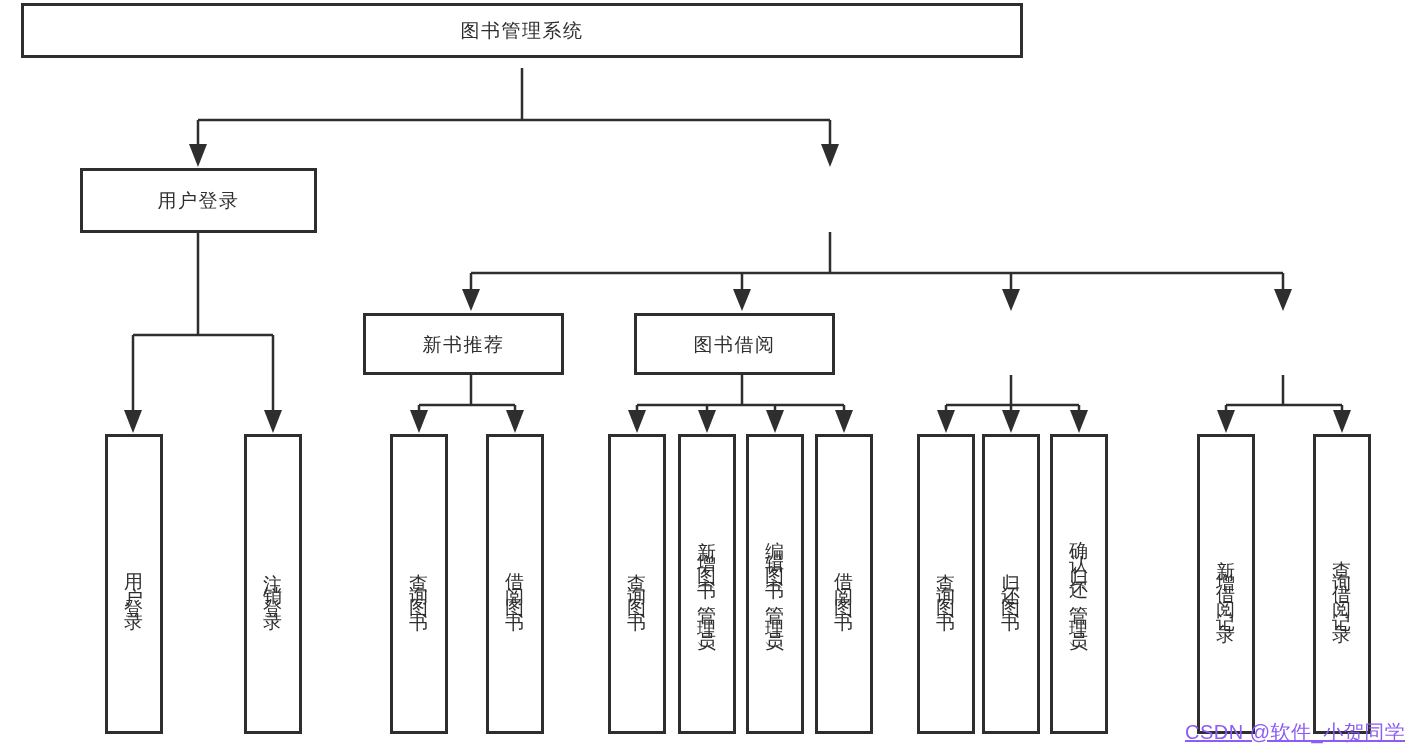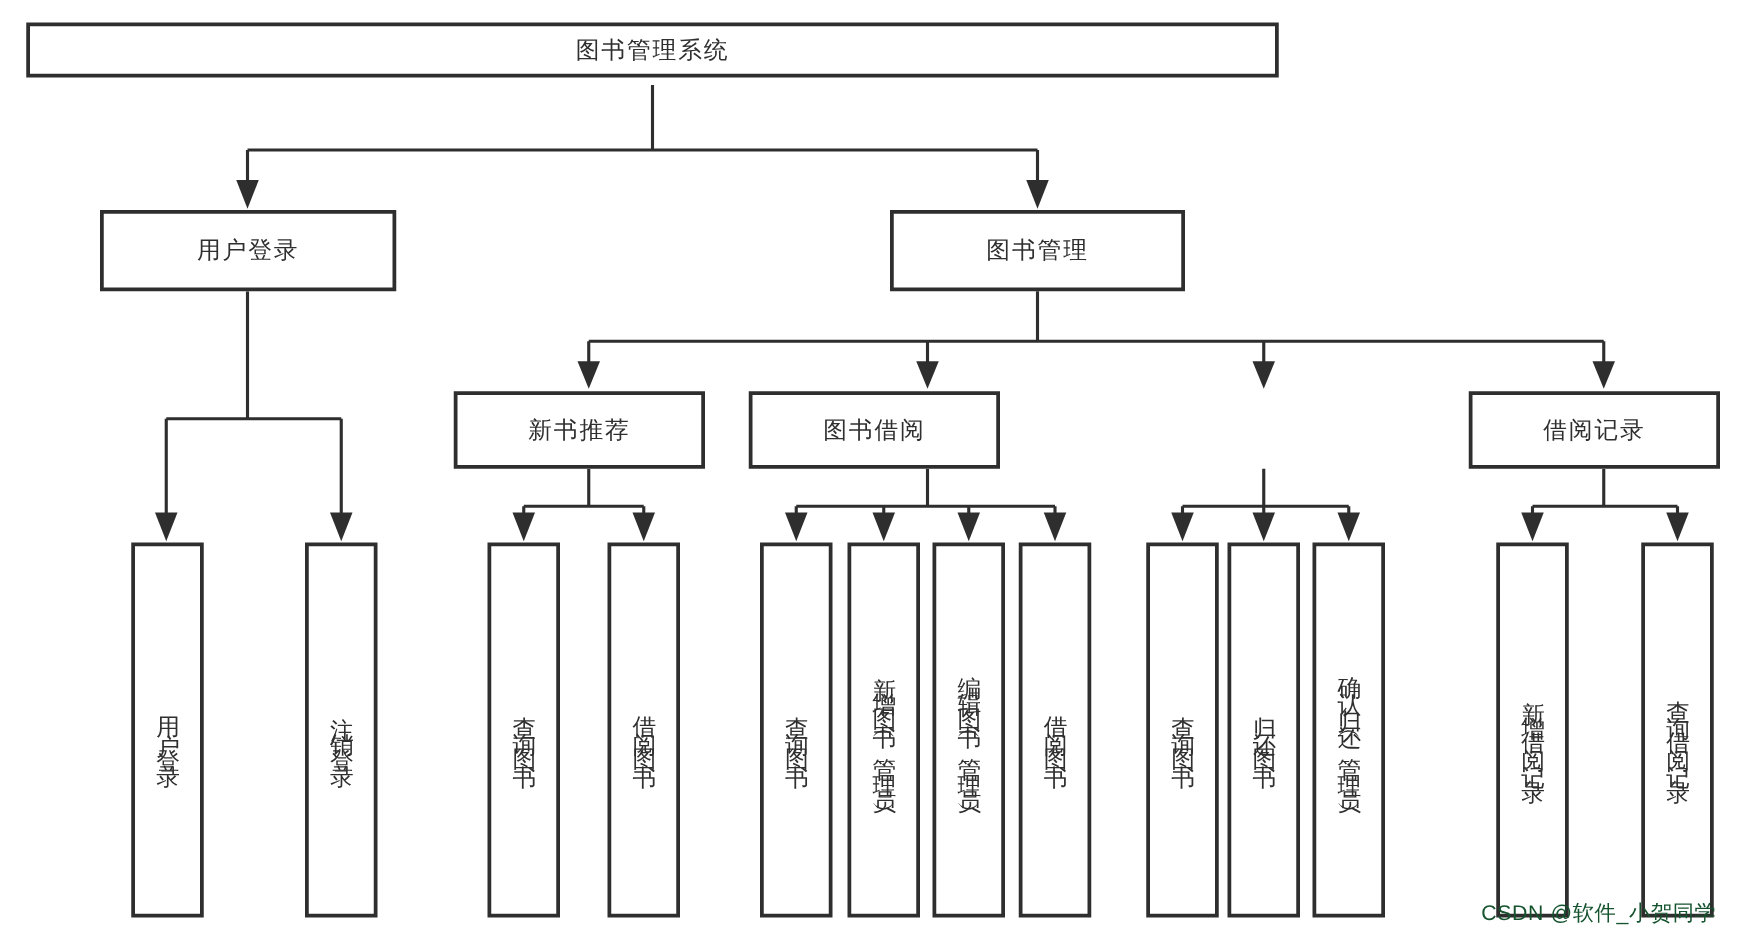--- a/index.html
+++ b/index.html
@@ -49,25 +49,26 @@
     text-orientation: mixed;
     font-size: 19px;
     letter-spacing: 13px;
     line-height: 1;
     white-space: nowrap;
   }
   .watermark {
     position: absolute;
     left: 1185px;
     top: 719px;
-    font-size: 17px;
-    color: #14532d;
+    font-size: 20px;
+    color: #8b5cf6;
     letter-spacing: 0.5px;
     white-space: nowrap;
     z-index: 5;
+    text-decoration: underline;
   }
   .lv2 { top: 168px; height: 65px; }
   .lv3 { top: 313px; height: 62px; width: 201px; }
 </style>
 </head>
 <body>
 
 <div class="canvas">
 
   <svg class="connectors" width="1405" height="747" viewBox="0 0 1405 747" xmlns="http://www.w3.org/2000/svg">
@@ -103,39 +104,33 @@
       <polygon points="766,410 784,410 775,433"></polygon>
       <polygon points="835,410 853,410 844,433"></polygon>
       <polygon points="937,410 955,410 946,433"></polygon>
       <polygon points="1002,410 1020,410 1011,433"></polygon>
       <polygon points="1070,410 1088,410 1079,433"></polygon>
       <polygon points="1217,410 1235,410 1226,433"></polygon>
       <polygon points="1333,410 1351,410 1342,433"></polygon>
     </g>
   </svg>
 
-  <div class="node" style="left:21px; top:18px; width:1002px; height:44px">
+  <div class="node" style="left:21px; top:3px; width:1002px; height:55px">
     <span class="hlabel">图书管理系统</span>
   </div>
 
   <div class="node lv2" style="left:80px; width:237px">
     <span class="hlabel">用户登录</span>
   </div>
-  <div class="node lv2" style="left:712px; width:236px">
-    <span class="hlabel">图书管理</span>
-  </div>
 
   <div class="node lv3" style="left:363px">
     <span class="hlabel">新书推荐</span>
   </div>
-  <div class="node lv3" style="left:599px">
+  <div class="node lv3" style="left:634px">
     <span class="hlabel">图书借阅</span>
-  </div>
-  <div class="node lv3" style="left:1175px">
-    <span class="hlabel">借阅记录</span>
   </div>
 
   <div class="node leaf" style="left:105px">
     <span class="vlabel">用户登录</span>
   </div>
   <div class="node leaf" style="left:244px">
     <span class="vlabel">注销登录</span>
   </div>
 
   <div class="node leaf" style="left:390px">

